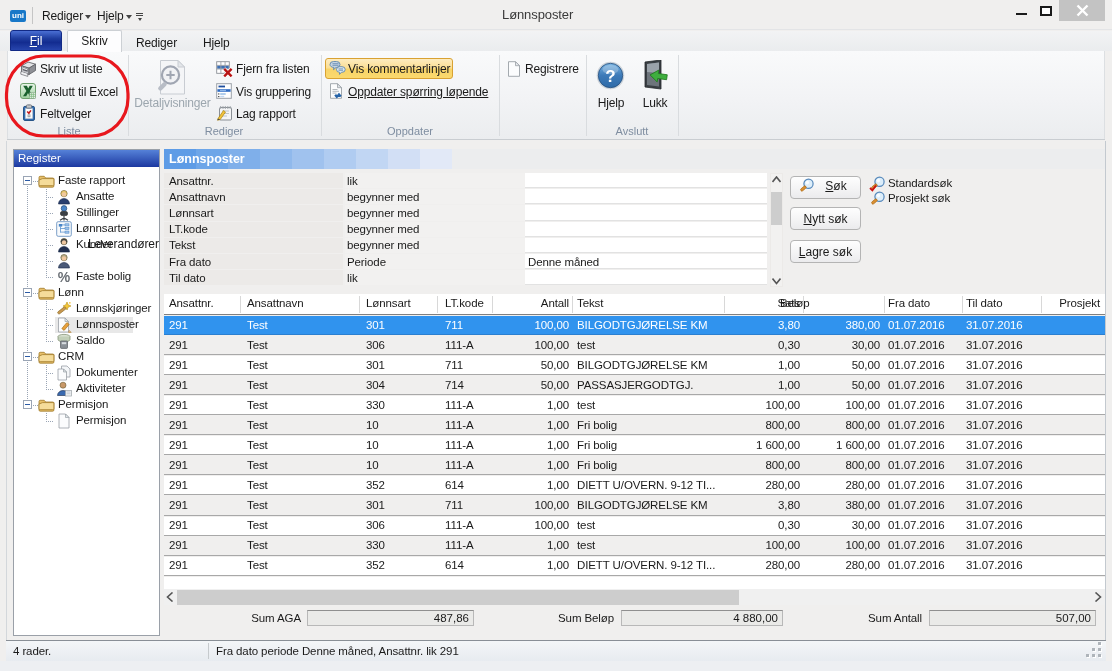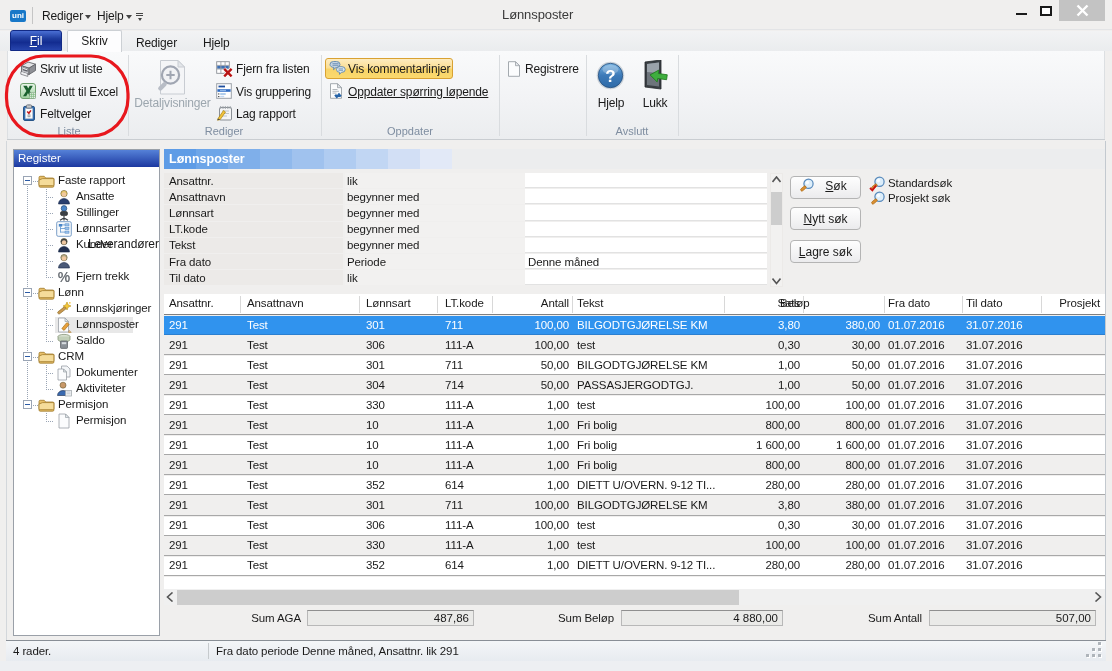--- a/index.html
+++ b/index.html
@@ -203,21 +203,21 @@
 <svg class="ab" style="left:56px;top:253px;" width="16" height="16" viewBox="0 0 16 16">
 <circle cx="8" cy="4.6" r="3.2" fill="#b0a888" stroke="#6a5a30" stroke-width="0.6"></circle>
 <circle cx="8" cy="5.4" r="2.2" fill="#f0c8a0"></circle>
 <path d="M2.5 15 a5.5 5.5 0 0 1 11 0 z" fill="#4a5a78" stroke="#1a2a4a" stroke-width="0.6"></path>
 </svg>
 <div class="ab" style="left:76px;top:237px;font-size:12px;letter-spacing:-0.1px;margin-left:12px;">Leverandører</div>
 <div class="ab" style="left:46px;top:277px;width:8px;height:1px;background-image:linear-gradient(to right,#9aa5b5 1px,transparent 1px);background-size:2px 1px;"></div>
 <svg class="ab" style="left:56px;top:269px;" width="16" height="16" viewBox="0 0 16 16">
 <text x="8" y="13" text-anchor="middle" font-size="14" font-weight="bold" fill="#6a6f75" font-family="Liberation Sans">%</text>
 </svg>
-<div class="ab" style="left:76px;top:269.5px;font-size:11.5px;letter-spacing:-0.1px;">Fjern trekk</div>
+<div class="ab" style="left:76px;top:269.5px;font-size:11.5px;letter-spacing:-0.1px;">Faste bolig</div>
 <div class="ab" style="left:23px;top:288px;width:9px;height:9px;background:#fff;border:1px solid #9aa5b5;"></div>
 <div class="ab" style="left:25px;top:292px;width:5px;height:1px;background:#2b5aa5;"></div>
 <div class="ab" style="left:33px;top:293px;width:6px;height:1px;background-image:linear-gradient(to right,#9aa5b5 1px,transparent 1px);background-size:2px 1px;"></div>
 <svg class="ab" style="left:38px;top:286px;" width="17" height="14" viewBox="0 0 17 14">
 <path d="M1 3.5 a1.2 1.2 0 0 1 1.2-1.2 h4 l1.5 1.7 h7 a1.2 1.2 0 0 1 1.2 1.2 v6.8 a1.2 1.2 0 0 1 -1.2 1.2 h-12.5 a1.2 1.2 0 0 1 -1.2-1.2 z" fill="#e8c06a" stroke="#a07828" stroke-width="0.8"></path>
 <path d="M1 6 L4.5 4.6 h11.4 v5.9 a1.2 1.2 0 0 1 -1.2 1.2 h-12.5 a1.2 1.2 0 0 1 -1.2-1.2 z" fill="#f5dc9a" stroke="#a07828" stroke-width="0.8"></path>
 </svg>
 <div class="ab" style="left:58px;top:285.5px;font-size:11.5px;letter-spacing:-0.1px;">Lønn</div>
 <div class="ab" style="left:46px;top:309px;width:8px;height:1px;background-image:linear-gradient(to right,#9aa5b5 1px,transparent 1px);background-size:2px 1px;"></div>
 <svg class="ab" style="left:56px;top:301px;" width="16" height="16" viewBox="0 0 16 16">

